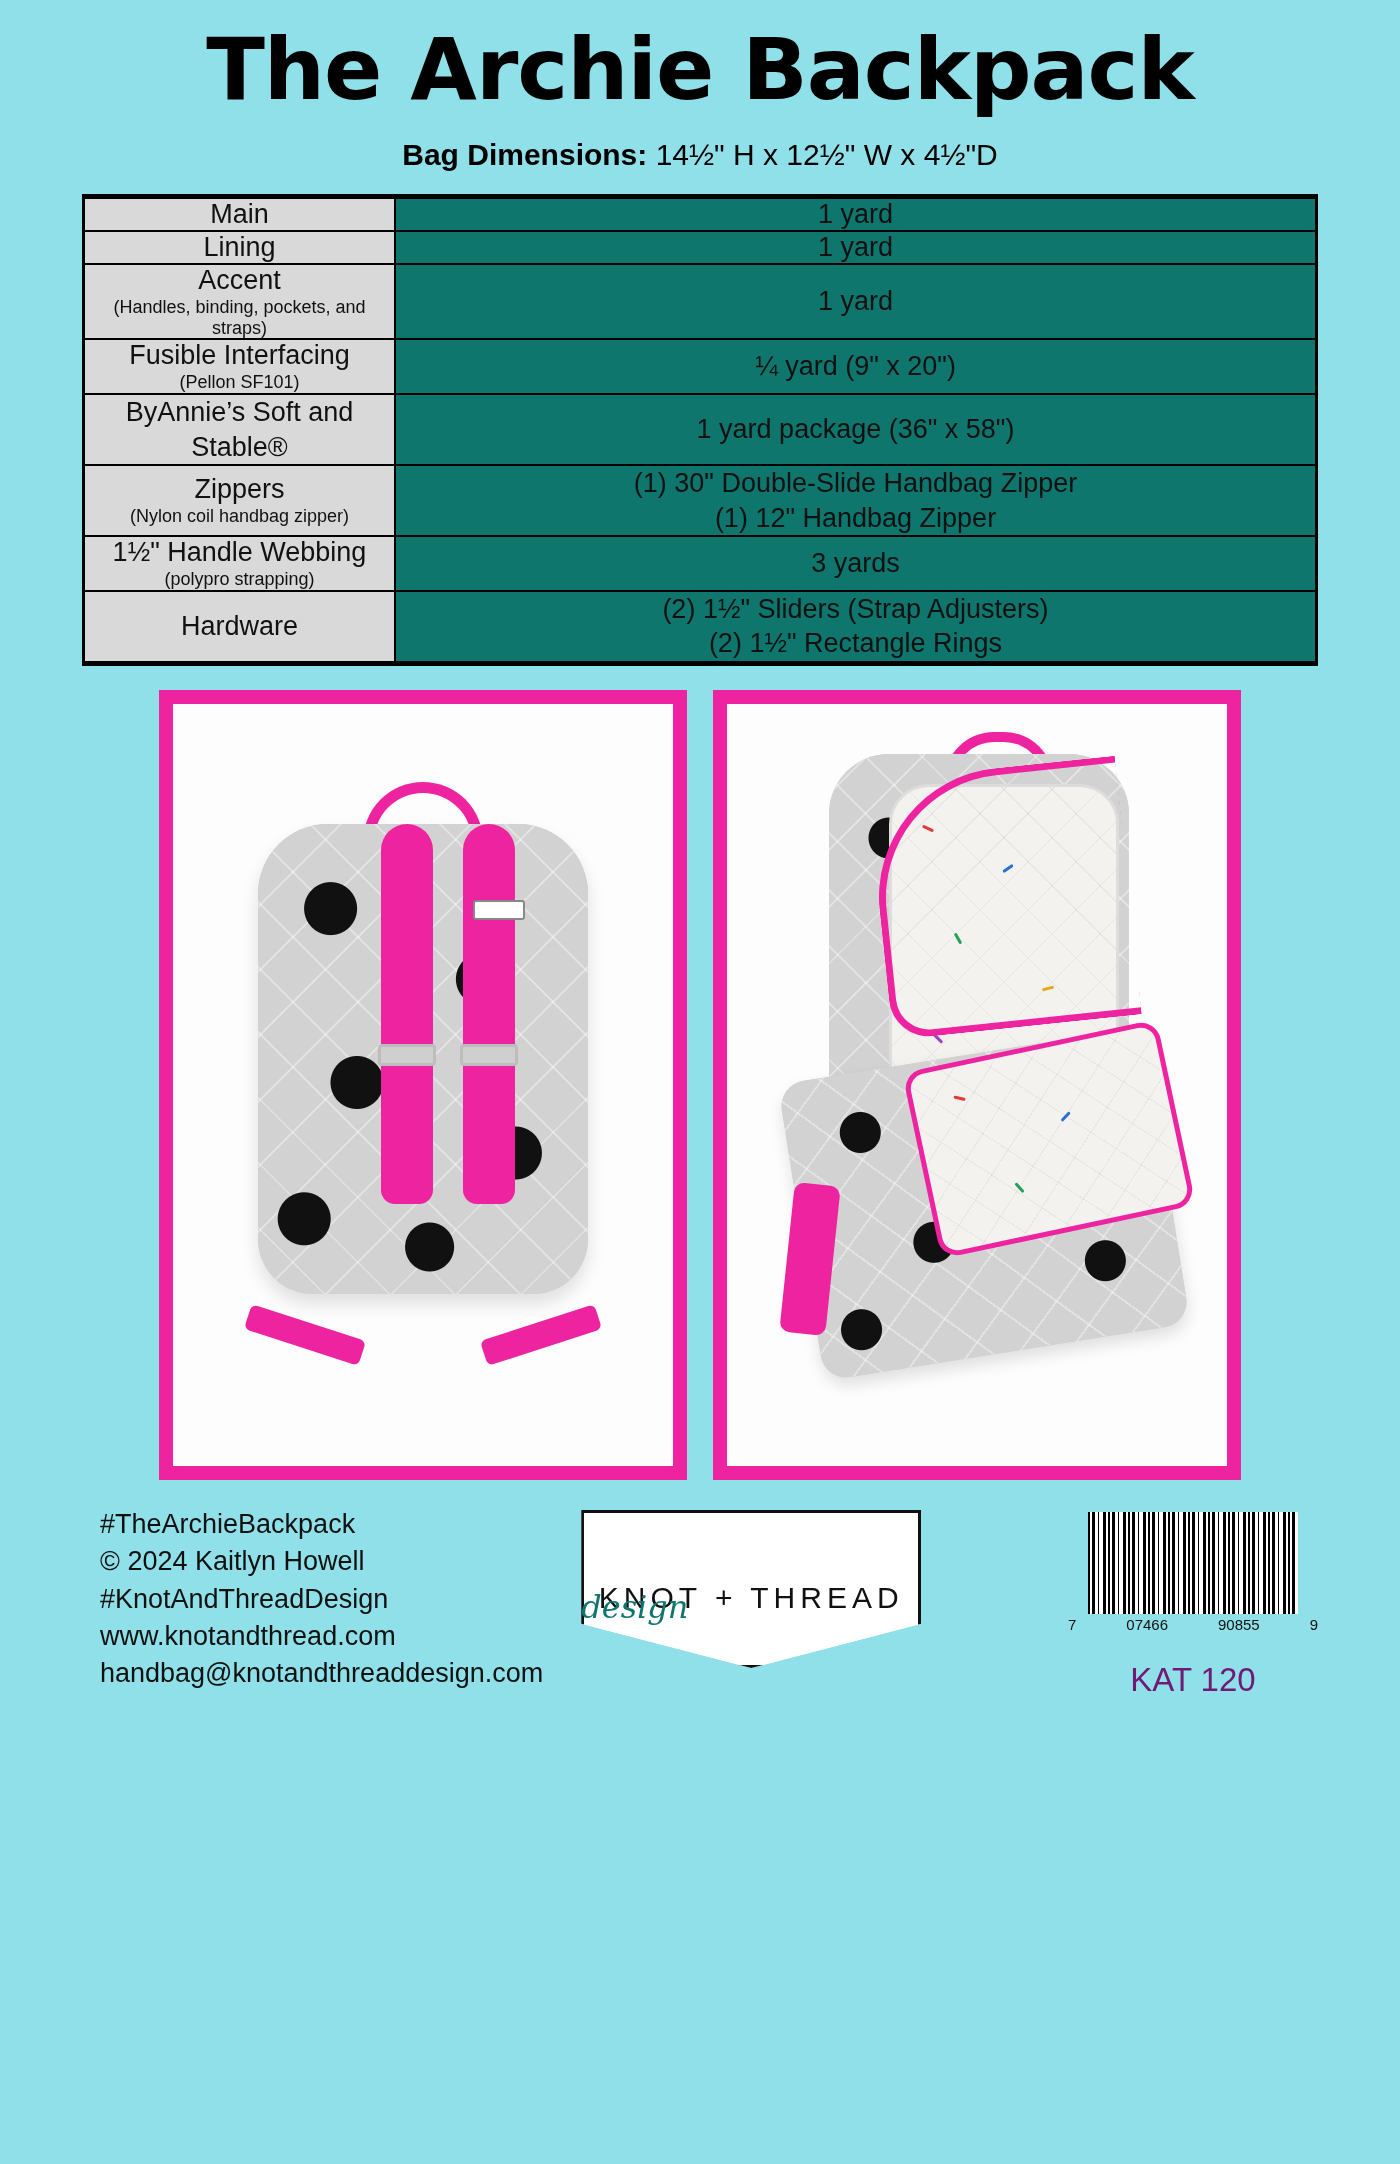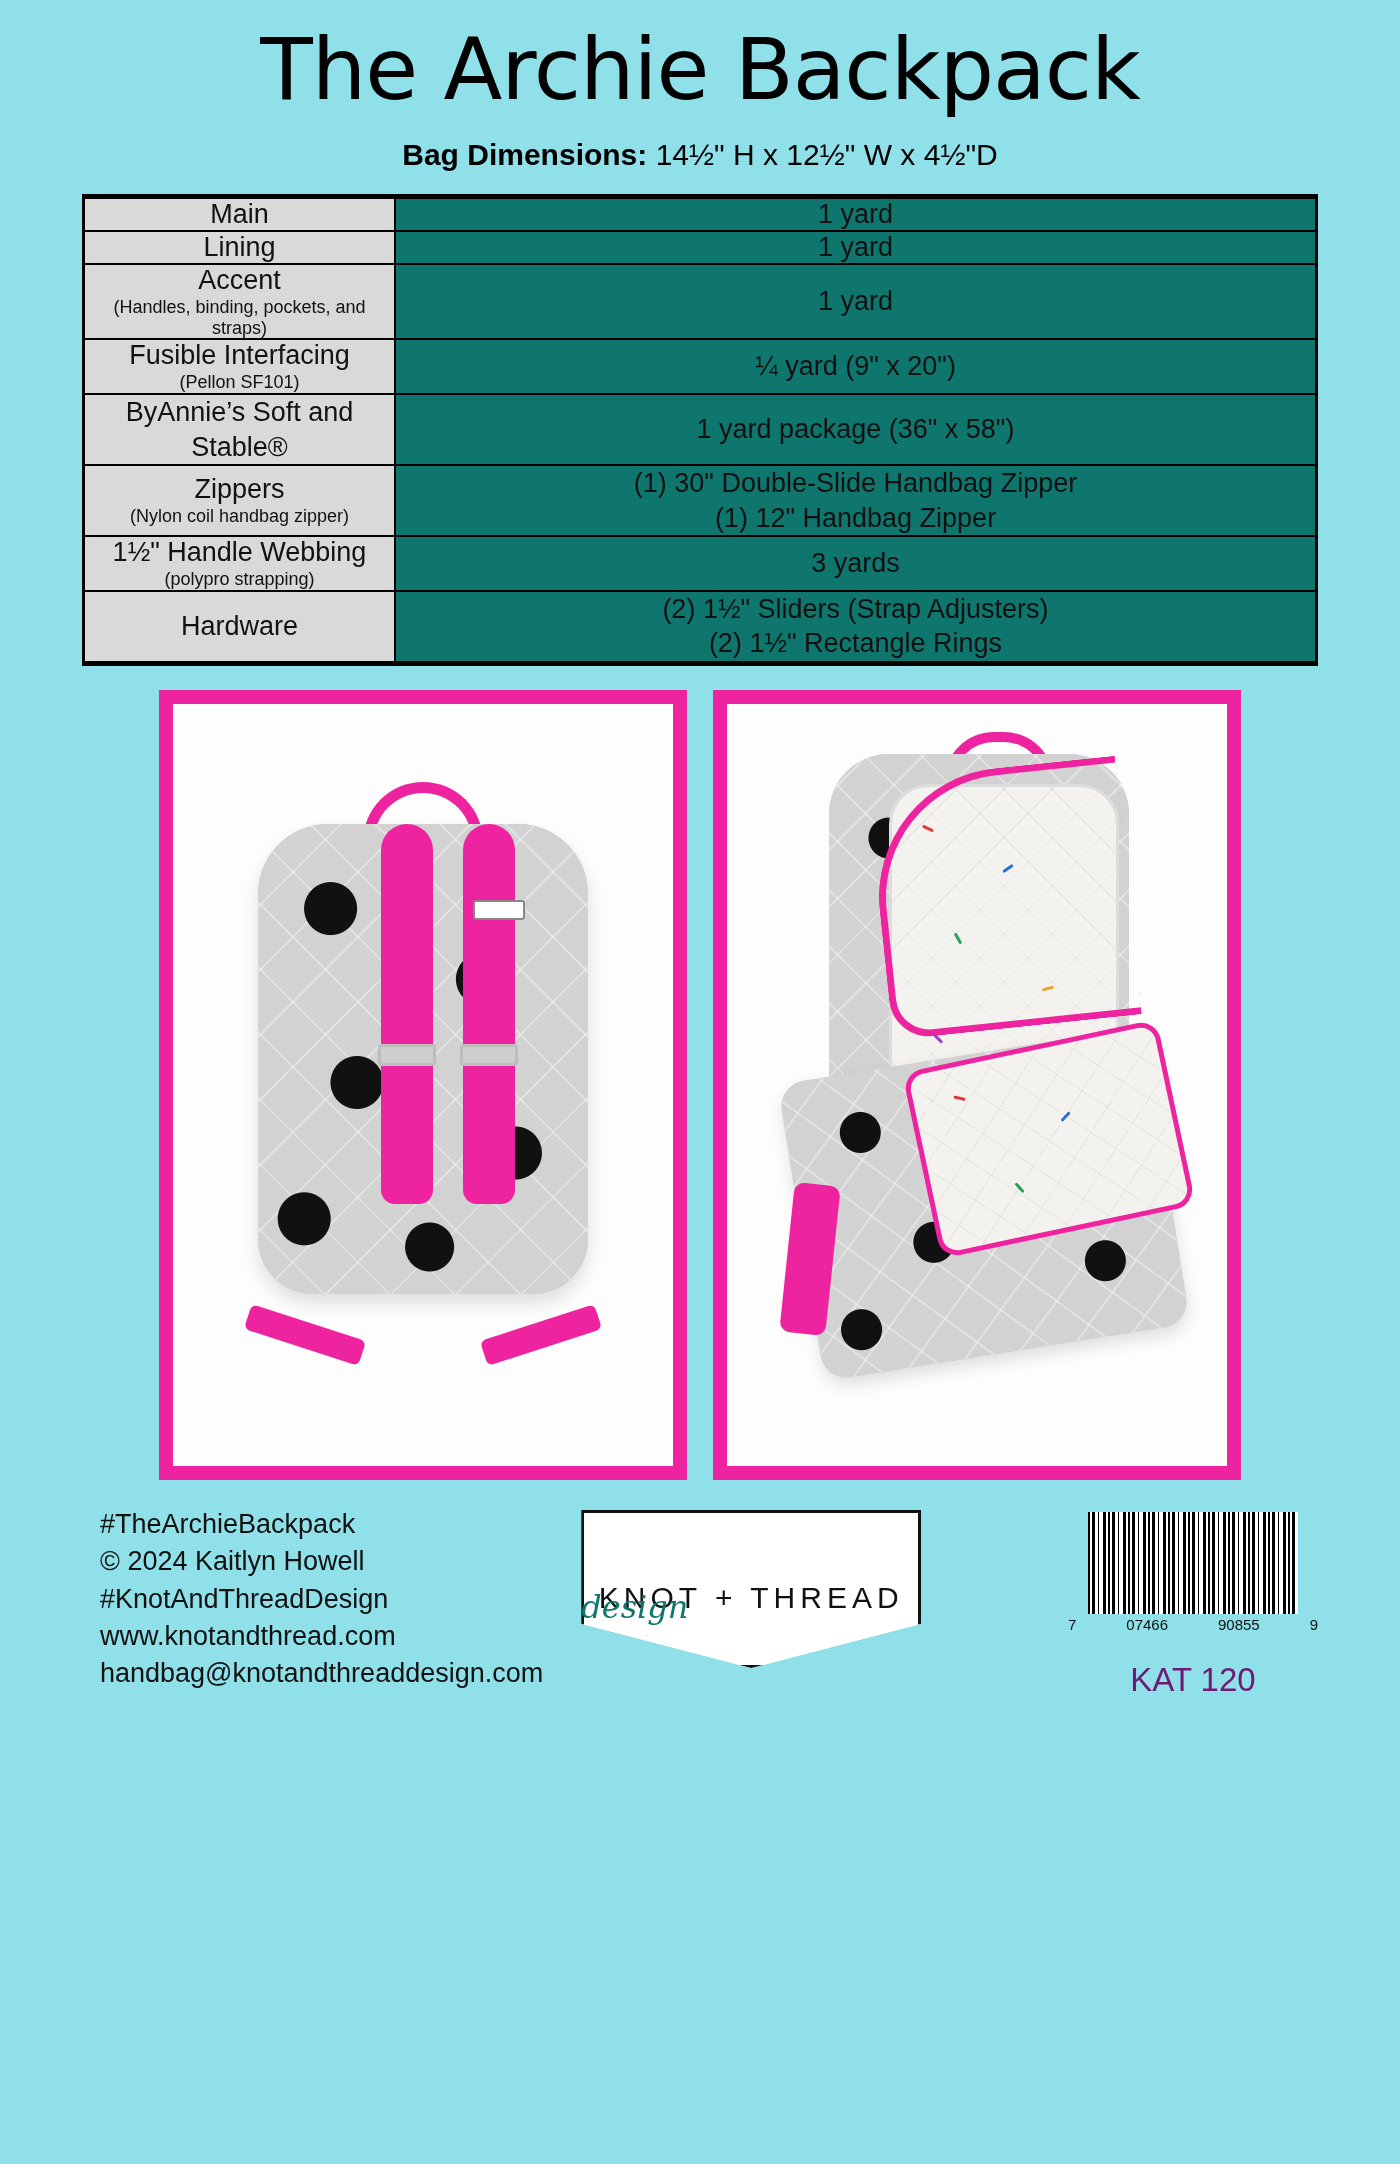--- a/index.html
+++ b/index.html
@@ -17,21 +17,21 @@
     width: 1400px;
     height: 2164px;
     padding: 0;
     position: relative;
   }
 
   
   .title {
     text-align: center;
     font-size: 86px;
-    font-weight: normal;
+    font-weight: bold;
     letter-spacing: -1px;
     padding-top: 26px;
     line-height: 1.0;
     color: #000;
     font-family: "DejaVu Sans", sans-serif;
   }
   .dimensions {
     text-align: center;
     font-size: 30px;
     margin-top: 26px;

